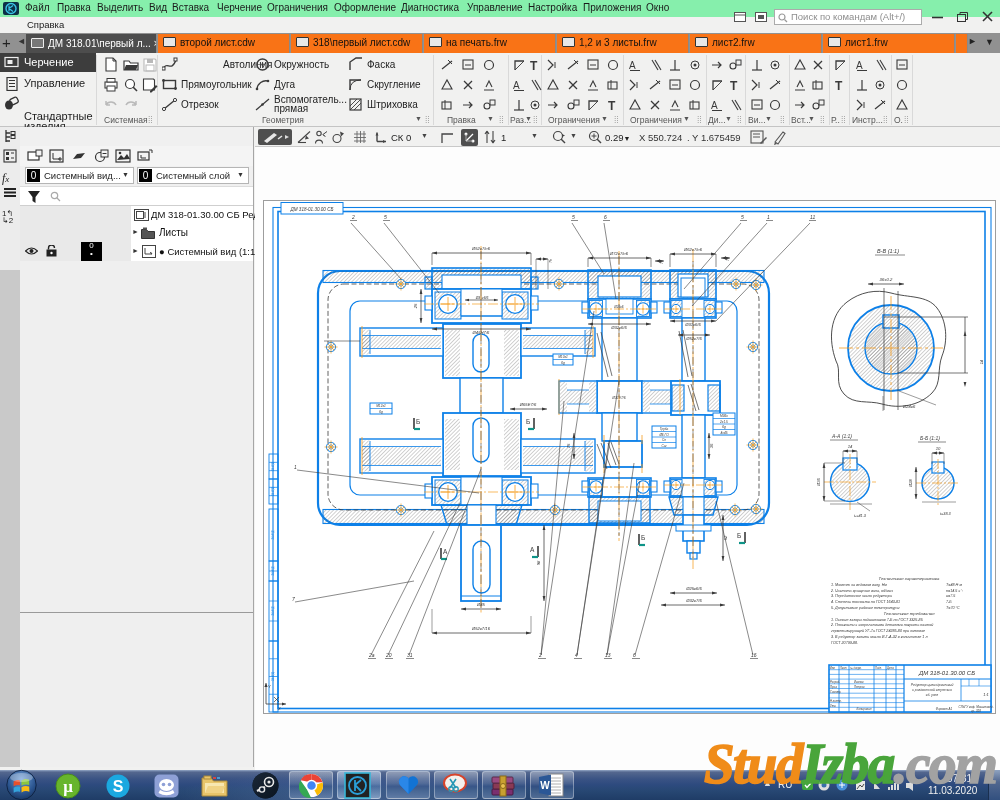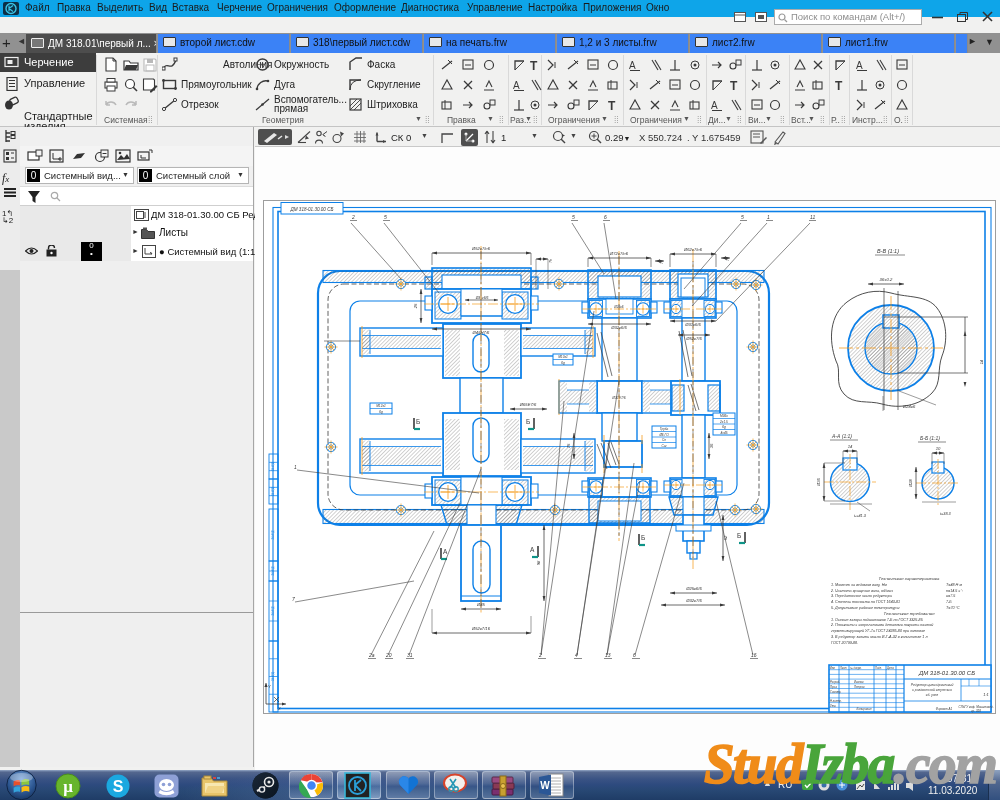--- a/index.html
+++ b/index.html
@@ -1,30 +1,30 @@
 <!DOCTYPE html>
 <html><head>
 <meta charset="utf-8">
 <style>
 * { margin:0; padding:0; box-sizing:border-box; }
 html,body { width:1000px; height:800px; overflow:hidden; font-family:"Liberation Sans", sans-serif; background:#fff; }
 #root { position:relative; width:1000px; height:800px; background:#f1f1f0; }
 .abs { position:absolute; }
 
 
-#menubar { left:0; top:0; width:1000px; height:17px; background:#0ea5e9; font-size:10px; color:#1a1a1a; z-index:5; }
+#menubar { left:0; top:0; width:1000px; height:17px; background:#86efac; font-size:10px; color:#1a1a1a; z-index:5; }
 #menubar .mi { position:absolute; top:2px; }
 #menurow2 { left:0; top:17px; width:1000px; height:16px; background:#f1f1f0; font-size:9.5px; color:#1a1a1a; }
 #appicon { left:3px; top:2px; width:16px; height:13px; background:#0c2f46; border-radius:2px; }
 #appicon svg { display:block; }
 #searchbox { left:774px; top:9px; width:148px; height:16px; background:#fff; border:1px solid #ababab; font-size:9.5px; color:#8e8e8e; line-height:14px; padding-left:16px; }
 
 
 #tabbar { left:0; top:33px; width:1000px; height:20px; background:#919191; }
-.tab { position:absolute; top:1px; height:19px; font-size:10px; padding:3px 6px 0 5px; color:#111; background:#3b82f6; border-right:1px solid #8a8a8a; white-space:nowrap; overflow:hidden; }
+.tab { position:absolute; top:1px; height:19px; font-size:10px; padding:3px 6px 0 5px; color:#111; background:#f97316; border-right:1px solid #8a8a8a; white-space:nowrap; overflow:hidden; }
 .tab.active { background:#4d4d4d; color:#fff; }
 .tabico { display:inline-block; width:13px; height:10px; border:1px solid #333; border-radius:1px; background:#e8e8e8; margin-right:4px; vertical-align:-1px; position:relative; }
 .tab.active .tabico { border-color:#eee; background:#777; }
 
 
 #toolbar { left:0; top:53px; width:1000px; height:74px; background:#f1f1f0; border-bottom:1px solid #c4c4c4; }
 .tsep { position:absolute; top:2px; height:70px; width:1px; background:#d9d9d9; }
 .glabel { position:absolute; top:62px; font-size:8.5px; color:#555; }
 #navdark { left:0; top:0; width:96px; height:19px; background:#3d3d3d; color:#fff; font-size:11px; line-height:19px; }
 .navitem { position:absolute; left:0; width:96px; font-size:11px; color:#222; }
@@ -98,20 +98,23 @@
       </svg>
     <svg class="abs" style="left:957px;top:12px;" width="11" height="10">
         <rect x="0.5" y="2.5" width="8" height="7" fill="none" stroke="#333"></rect>
         <path d="M3 2.5v-2h7.5v7h-2" fill="none" stroke="#333"></path>
       </svg>
     <svg class="abs" style="left:982px;top:11px;" width="11" height="11">
         <line x1="1" y1="1" x2="10" y2="10" stroke="#333" stroke-width="1.6"></line>
         <line x1="1" y1="10" x2="10" y2="1" stroke="#333" stroke-width="1.6"></line>
       </svg>
   </div>
+  <div class="abs" id="menurow2">
+      <span style="position:absolute;left:27px;top:2px;">Справка</span>
+    </div>
   <div class="abs" id="tabbar">
     <span class="abs" style="left:2px;top:1px;font-size:15px;color:#222;">+</span>
     <span class="abs" style="left:17px;top:3px;font-size:9px;color:#333;">◄</span>
     <div class="tab active" style="left:26px;width:131px;"><span class="tabico"></span>ДМ 318.01\первый л... <span style="font-size:11px;">×</span></div>
     <div class="tab" style="left:158px;width:132px;"><span class="tabico"></span>второй лист.cdw</div>
     <div class="tab" style="left:291px;width:132px;"><span class="tabico"></span>318\первый лист.cdw</div>
     <div class="tab" style="left:424px;width:132px;"><span class="tabico"></span>на печать.frw</div>
     <div class="tab" style="left:557px;width:132px;"><span class="tabico"></span>1,2 и 3 листы.frw</div>
     <div class="tab" style="left:690px;width:132px;"><span class="tabico"></span>лист2.frw</div>
     <div class="tab" style="left:823px;width:132px;"><span class="tabico"></span>лист1.frw</div>

